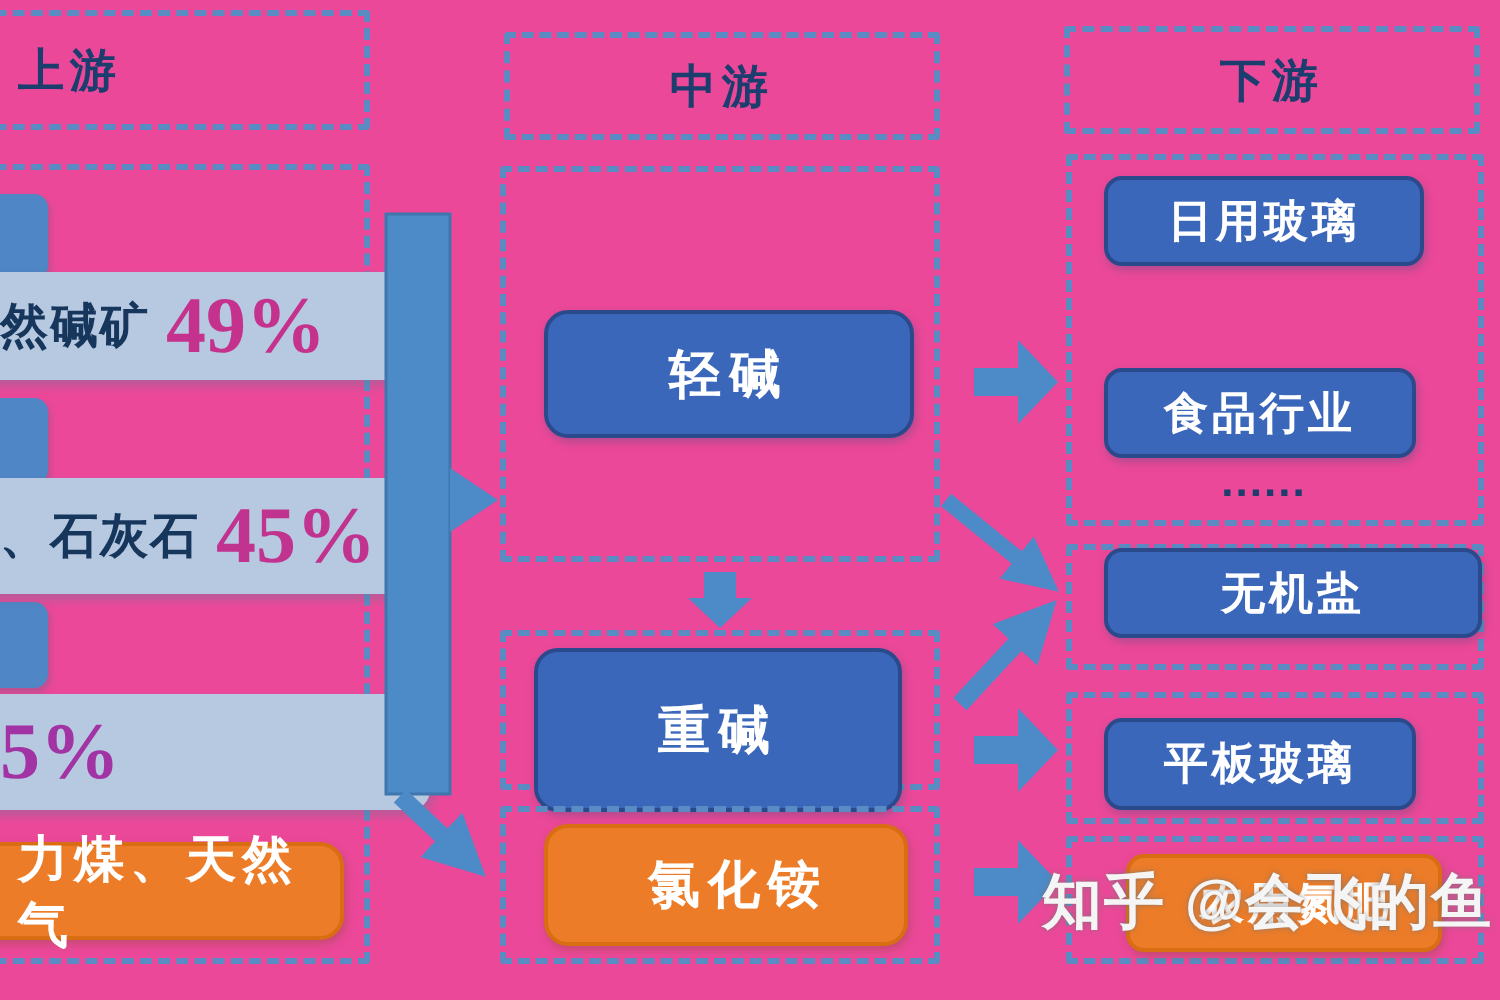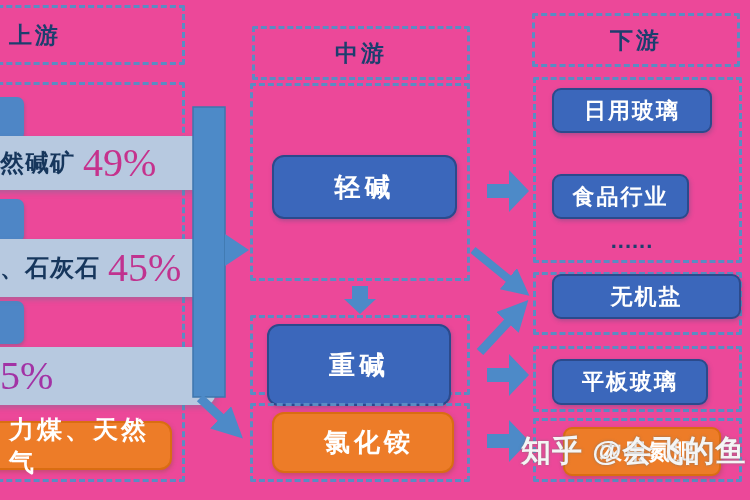--- a/index.html
+++ b/index.html
@@ -20,21 +20,21 @@
     position:absolute;width:38px;height:43px;background:#4e86c6;
     border-radius:7px;box-shadow:1px 2px 3px rgba(80,100,130,.35);
   }
   .matrow{
     position:absolute;left:-45px;width:215px;background:#b7c9e0;
     border-radius:10px;display:flex;align-items:center;gap:8px;
     padding-left:45px;box-sizing:content-box;
     box-shadow:2px 3px 5px rgba(100,120,150,.4);
   }
   .matlabel{font-size:24px;font-weight:bold;color:#16365c;letter-spacing:1px;}
-  .pct{font-family:"Liberation Serif",serif;font-size:40px;line-height:1;}
+  .pct{font-family:"Liberation Serif",serif;font-size:40px;line-height:1;font-weight:bold;}
   .pct1{color:#c5328d;} .pct2{color:#c0338f;} .pct3{color:#a233a5;}
   .bluebtn{
     position:absolute;background:#3b67bb;border:2px solid #2b4a8c;
     border-radius:12px;display:flex;align-items:center;justify-content:center;
     color:#fff;font-weight:bold;box-sizing:border-box;
     box-shadow:1px 2px 4px rgba(60,80,120,.35);
   }
   .orangebtn{
     position:absolute;background:#ed7c28;border:2px solid #d96d12;
     border-radius:12px;display:flex;align-items:center;justify-content:center;
@@ -80,21 +80,21 @@
     <span class="pct pct2">45%</span>
   </div>
   <div class="matrow" style="top:347px;height:58px;">
     <span class="pct pct3">5%</span>
   </div>
 
   <div class="orangebtn" style="left:-45px;top:421px;width:217px;height:49px;justify-content:flex-start;padding-left:52px;font-size:25px;letter-spacing:3px;">
     <span>力煤、天然气</span>
   </div>
 
-  <div class="dash coltitle centered" style="left:252px;top:26px;width:218px;height:54px;">
+  <div class="dash coltitle centered" style="left:252px;top:16px;width:218px;height:54px;">
     <span>中游</span>
   </div>
 
   <div class="dash" style="left:250px;top:83px;width:220px;height:198px;"></div>
   <div class="bluebtn bignode" style="left:272px;top:155px;width:185px;height:64px;">
     <span>轻碱</span>
   </div>
 
   <div class="dash" style="left:250px;top:315px;width:220px;height:80px;"></div>
   <div class="bluebtn bignode" style="left:267px;top:324px;width:184px;height:82px;">
@@ -107,21 +107,21 @@
   </div>
 
   <div class="dash coltitle centered" style="left:532px;top:13px;width:208px;height:54px;">
     <span>下游</span>
   </div>
 
   <div class="dash" style="left:533px;top:77px;width:209px;height:186px;"></div>
   <div class="bluebtn smallnode" style="left:552px;top:88px;width:160px;height:45px;">
     <span>日用玻璃</span>
   </div>
-  <div class="bluebtn smallnode" style="left:552px;top:174px;width:137px;height:45px;">
+  <div class="bluebtn smallnode" style="left:552px;top:184px;width:156px;height:45px;">
     <span>食品行业</span>
   </div>
   <div class="ellipsis">......</div>
 
   <div class="dash" style="left:533px;top:272px;width:209px;height:63px;"></div>
   <div class="bluebtn smallnode" style="left:552px;top:274px;width:189px;height:45px;">
     <span>无机盐</span>
   </div>
 
   <div class="dash" style="left:533px;top:346px;width:209px;height:66px;"></div>

